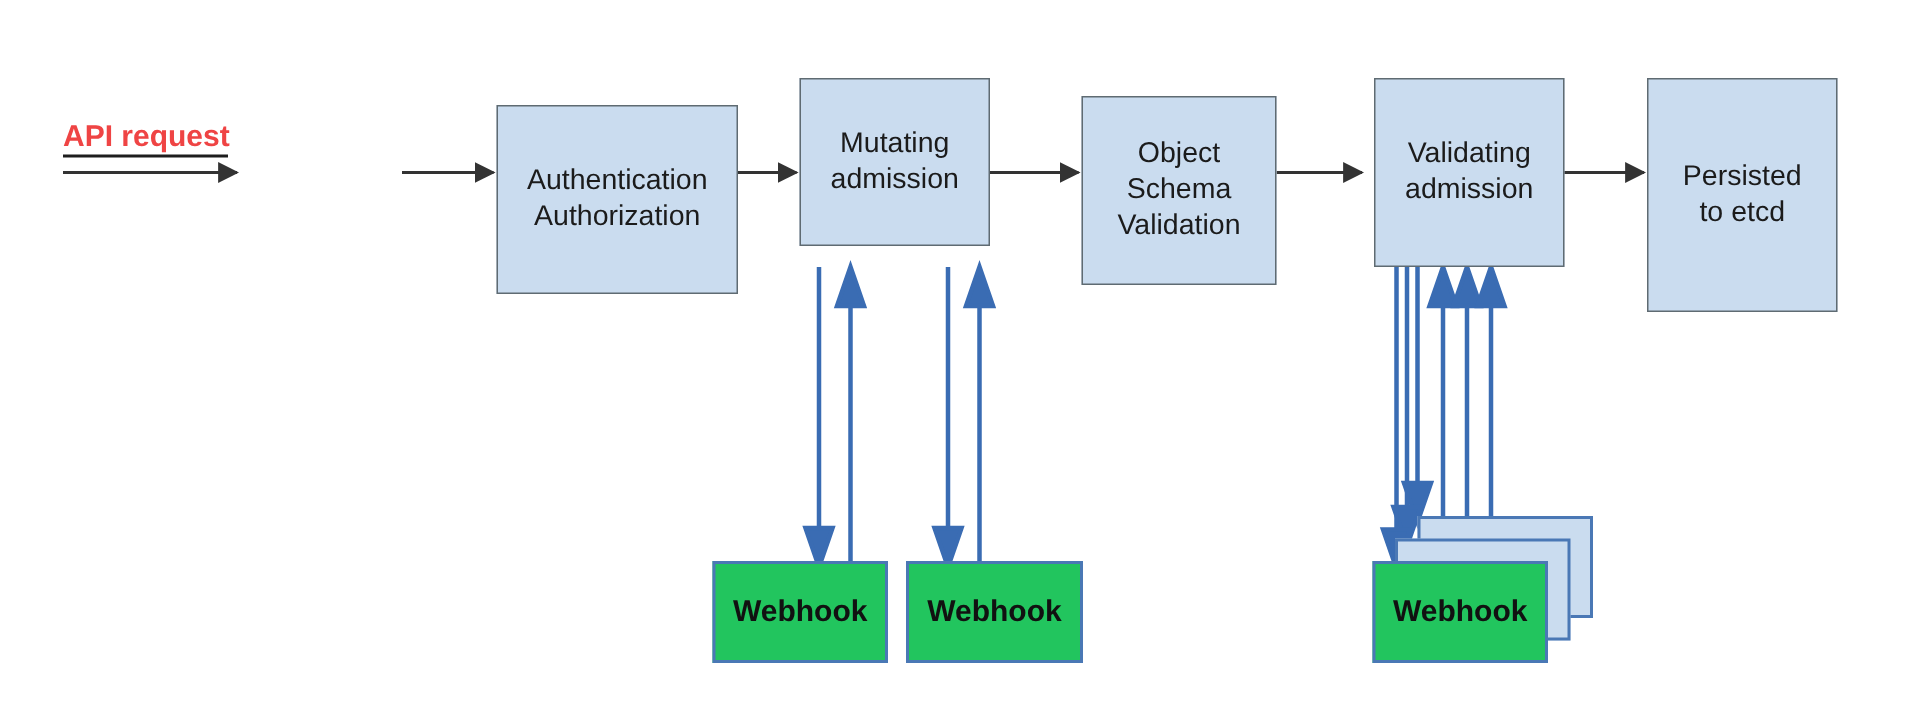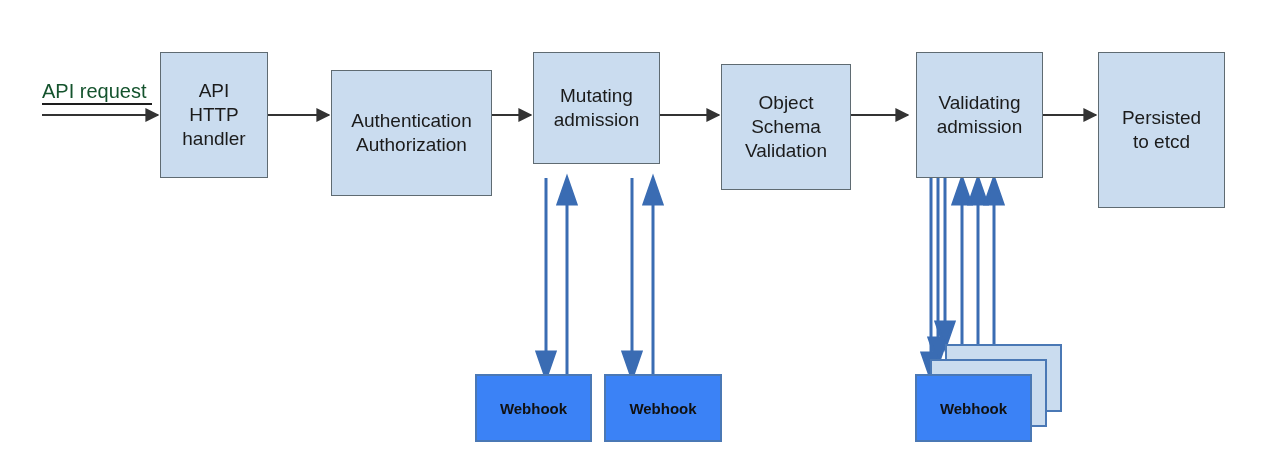--- a/index.html
+++ b/index.html
@@ -38,42 +38,42 @@
     line-height: 1.28;
     font-family: "Liberation Sans", sans-serif;
     z-index: 4;
   }
   .stage-box .lbl {
     white-space: pre-line;
   }
   .webhook-box {
     position: absolute;
     box-sizing: border-box;
-    background: #3b82f6;
+    background: #22c55e;
     border: 2px solid #4a78b5;
     display: flex;
     align-items: center;
     justify-content: center;
     text-align: center;
     color: #111111;
-    font-size: 15px;
+    font-size: 20px;
     font-weight: bold;
     font-family: "Liberation Sans", sans-serif;
   }
   .webhook-ghost {
     position: absolute;
     box-sizing: border-box;
     background: #cadcef;
     border: 2px solid #4a78b5;
   }
   .req-label {
     position: absolute;
     font-size: 20px;
-    font-weight: normal;
-    color: #14532d;
+    font-weight: bold;
+    color: #ef4444;
     font-family: "Liberation Sans", sans-serif;
     white-space: nowrap;
     z-index: 6;
   }
 </style>
 </head>
 <body>
 
 <div id="canvas">
 
@@ -115,25 +115,20 @@
 
     <g>
       <path d="M 962 379 L 962 204 M 962 204 L 953 204 L 962 178 L 971 204 L 962 204 Z" fill="#3a6cb3" stroke="#3a6cb3" stroke-width="3" stroke-linejoin="miter"></path>
       <path d="M 978 364 L 978 204 M 978 204 L 969 204 L 978 178 L 987 204 L 978 204 Z" fill="#3a6cb3" stroke="#3a6cb3" stroke-width="3" stroke-linejoin="miter"></path>
       <path d="M 994 348 L 994 204 M 994 204 L 985 204 L 994 178 L 1003 204 L 994 204 Z" fill="#3a6cb3" stroke="#3a6cb3" stroke-width="3" stroke-linejoin="miter"></path>
     </g>
   </svg>
 
   <div class="req-label" style="left:42px; top:80px;">API request</div>
 
-  <div class="stage-box" style="left:160px; top:52px; width:108px; height:126px;">
-    <span class="lbl">API
-HTTP
-handler</span>
-  </div>
 
   <div class="stage-box" style="left:331px; top:52px; width:161px; height:126px;margin-top:18px;">
     <span class="lbl">Authentication
 Authorization</span>
   </div>
 
   <div class="stage-box" style="left:533px; top:52px; width:127px; height:112px;">
     <span class="lbl">Mutating
 admission</span>
   </div>

